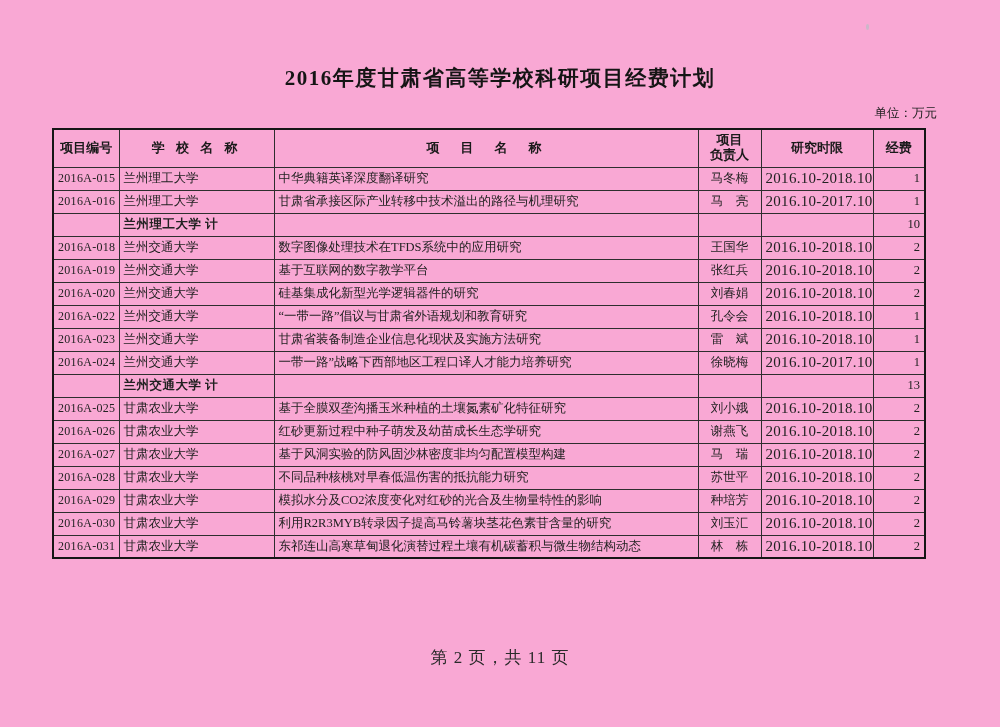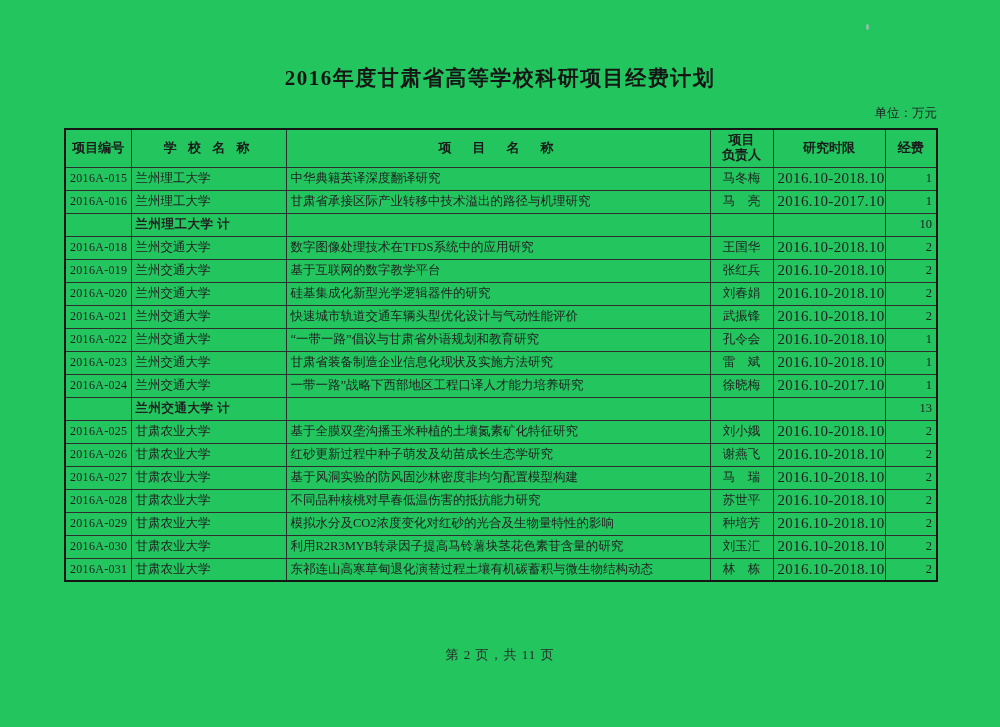--- a/index.html
+++ b/index.html
@@ -1,21 +1,21 @@
 <!DOCTYPE html>
 <html><head>
 <meta charset="utf-8">
 <style>
   * { margin: 0; padding: 0; box-sizing: border-box; }
   html, body { background: #e8e8e8; }
   .page {
     position: relative;
     width: 1000px;
     height: 727px;
-    background: #22c55e;
+    background: #f9a8d4;
     font-family: "Liberation Serif", "DejaVu Serif", serif;
     color: #1f1f1f;
     overflow: hidden;
     margin: 0 auto;
   }
   .doc-title {
     position: absolute;
     top: 64px;
     left: 0;
     width: 100%;
@@ -37,21 +37,21 @@
     top: 24px;
     left: 866px;
     width: 3px;
     height: 6px;
     background: #b9bec4;
     border-radius: 50%;
     opacity: .7;
   }
   table.main-table {
     position: absolute;
-    left: 64px;
+    left: 52px;
     top: 128px;
     width: 874px;
     border-collapse: collapse;
     table-layout: fixed;
     font-size: 12.5px;
   }
   table.main-table th, table.main-table td {
     border: 1px solid #2e2e2e;
     overflow: hidden;
     white-space: nowrap;
@@ -76,21 +76,21 @@
   td.c-leader { text-align: center; }
   td.c-period { text-align: center; font-size: 15px; letter-spacing: .3px; }
   td.c-fund { text-align: right; padding-right: 9px; }
   tr.subtotal td.c-school { font-weight: bold; letter-spacing: .5px; }
   .page-footer {
     position: absolute;
     top: 646px;
     left: 0;
     width: 100%;
     text-align: center;
-    font-size: 13px;
+    font-size: 17px;
     letter-spacing: 1px;
     color: #2a2a2a;
   }
 </style>
 </head>
 <body>
 
 <div class="page">
 
   <div class="scan-artifact"></div>
@@ -164,28 +164,20 @@
   </tr>
         <tr class="data-row">
     <td class="c-id">2016A-020</td>
     <td class="c-school">兰州交通大学</td>
     <td class="c-project">硅基集成化新型光学逻辑器件的研究</td>
     <td class="c-leader">刘春娟</td>
     <td class="c-period">2016.10-2018.10</td>
     <td class="c-fund">2</td>
   </tr>
         <tr class="data-row">
-    <td class="c-id">2016A-021</td>
-    <td class="c-school">兰州交通大学</td>
-    <td class="c-project">快速城市轨道交通车辆头型优化设计与气动性能评价</td>
-    <td class="c-leader">武振锋</td>
-    <td class="c-period">2016.10-2018.10</td>
-    <td class="c-fund">2</td>
-  </tr>
-        <tr class="data-row">
     <td class="c-id">2016A-022</td>
     <td class="c-school">兰州交通大学</td>
     <td class="c-project">“一带一路”倡议与甘肃省外语规划和教育研究</td>
     <td class="c-leader">孔令会</td>
     <td class="c-period">2016.10-2018.10</td>
     <td class="c-fund">1</td>
   </tr>
         <tr class="data-row">
     <td class="c-id">2016A-023</td>
     <td class="c-school">兰州交通大学</td>

